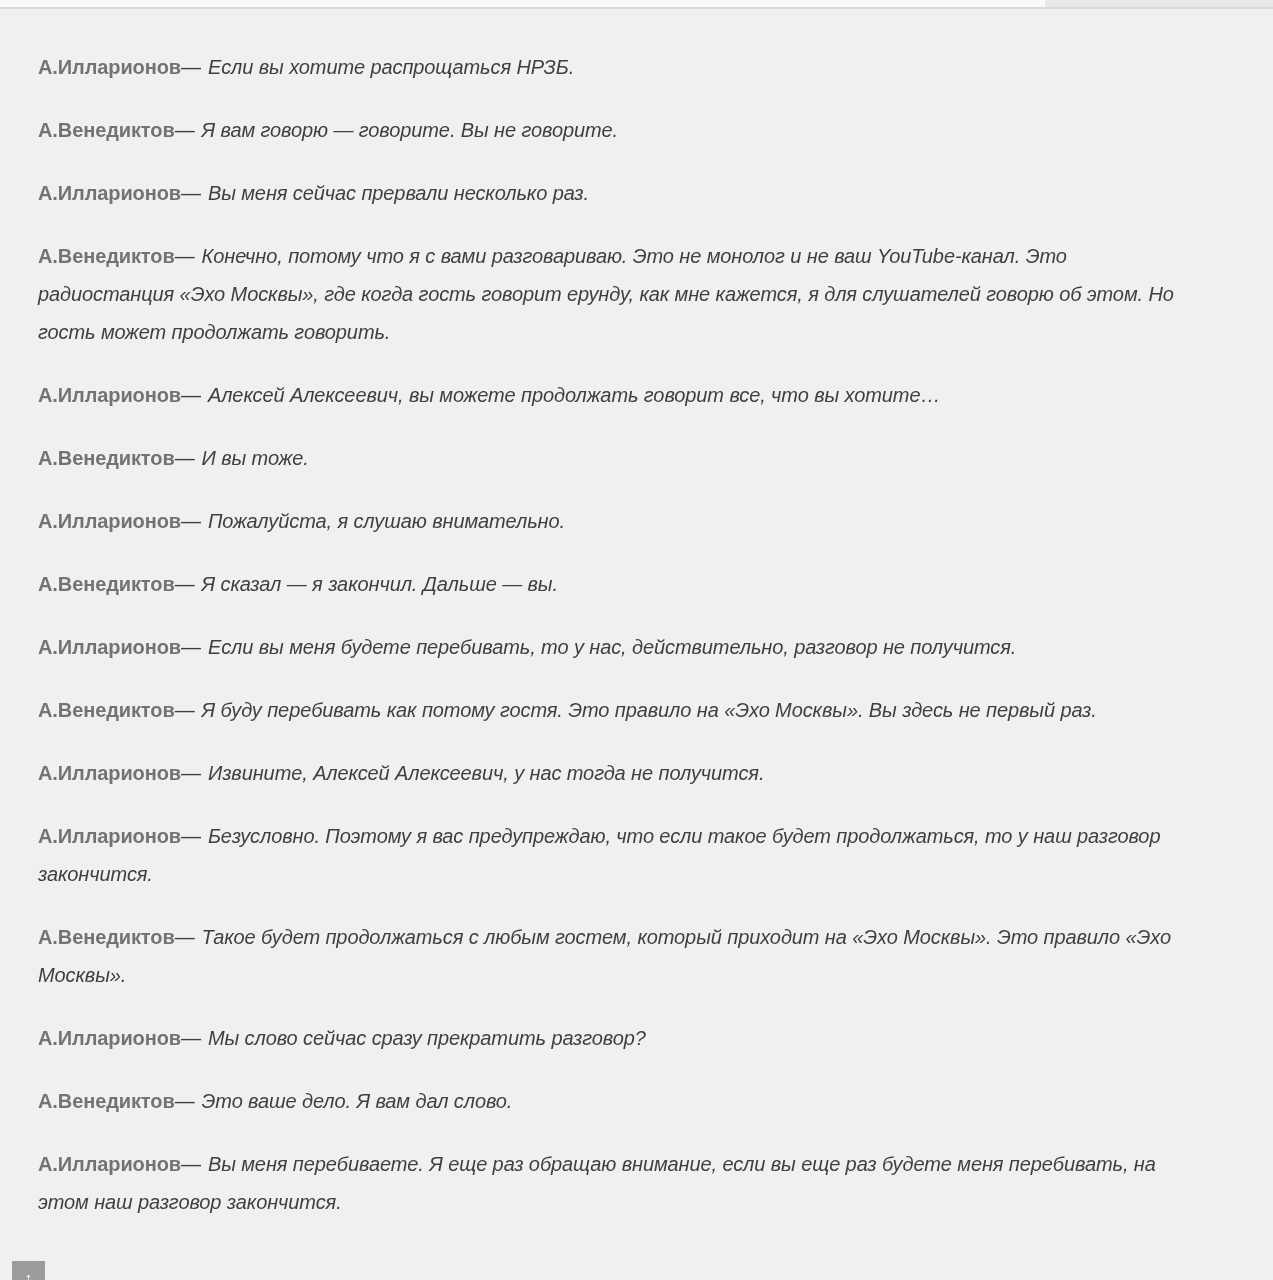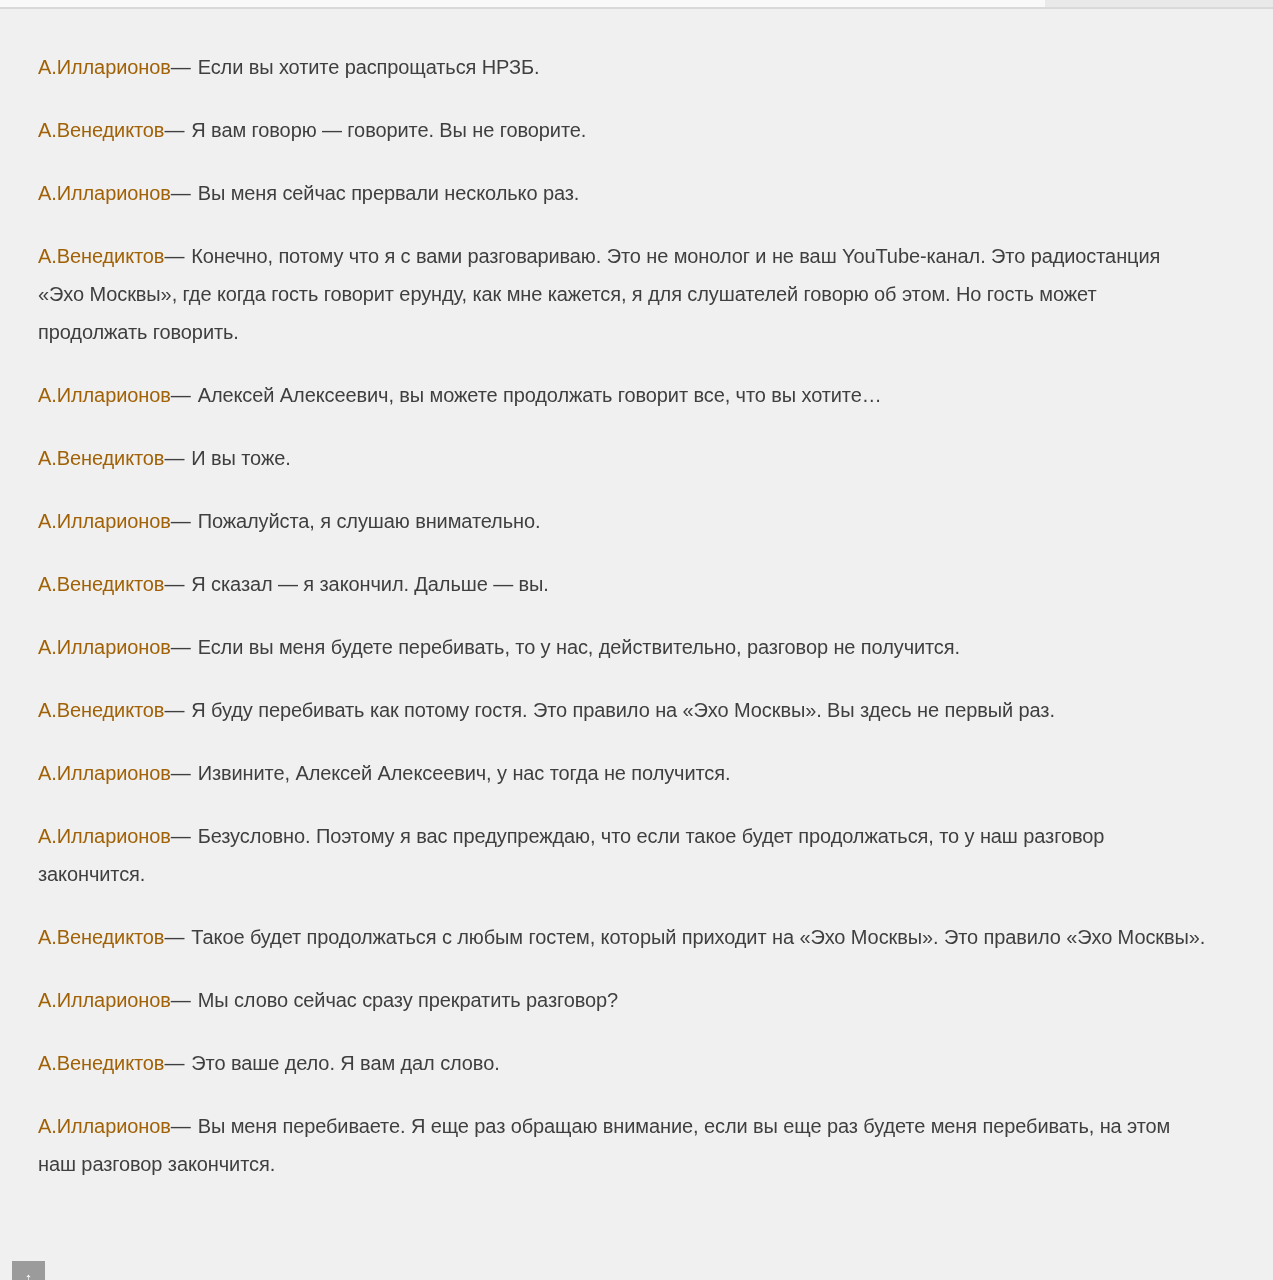--- a/index.html
+++ b/index.html
@@ -36,28 +36,29 @@
     padding: 39px 65px 0 38px;
   }
   .entry {
     margin: 0 0 25px 0;
     font-size: 20px;
     line-height: 38px;
     color: #3f3f3f;
     letter-spacing: -0.1px;
   }
   .entry .speaker {
-    font-weight: 400;
-    color: #a16207;
+    font-weight: 700;
+    color: #737373;
   }
   .entry .dash {
     color: #3f3f3f;
   }
   .entry .speech {
     margin-left: 7px;
+    font-style: italic;
   }
 
   
   .scroll-top {
     position: absolute;
     left: 12px;
     top: 1261px;
     width: 33px;
     height: 34px;
     background: #9b9b9b;

